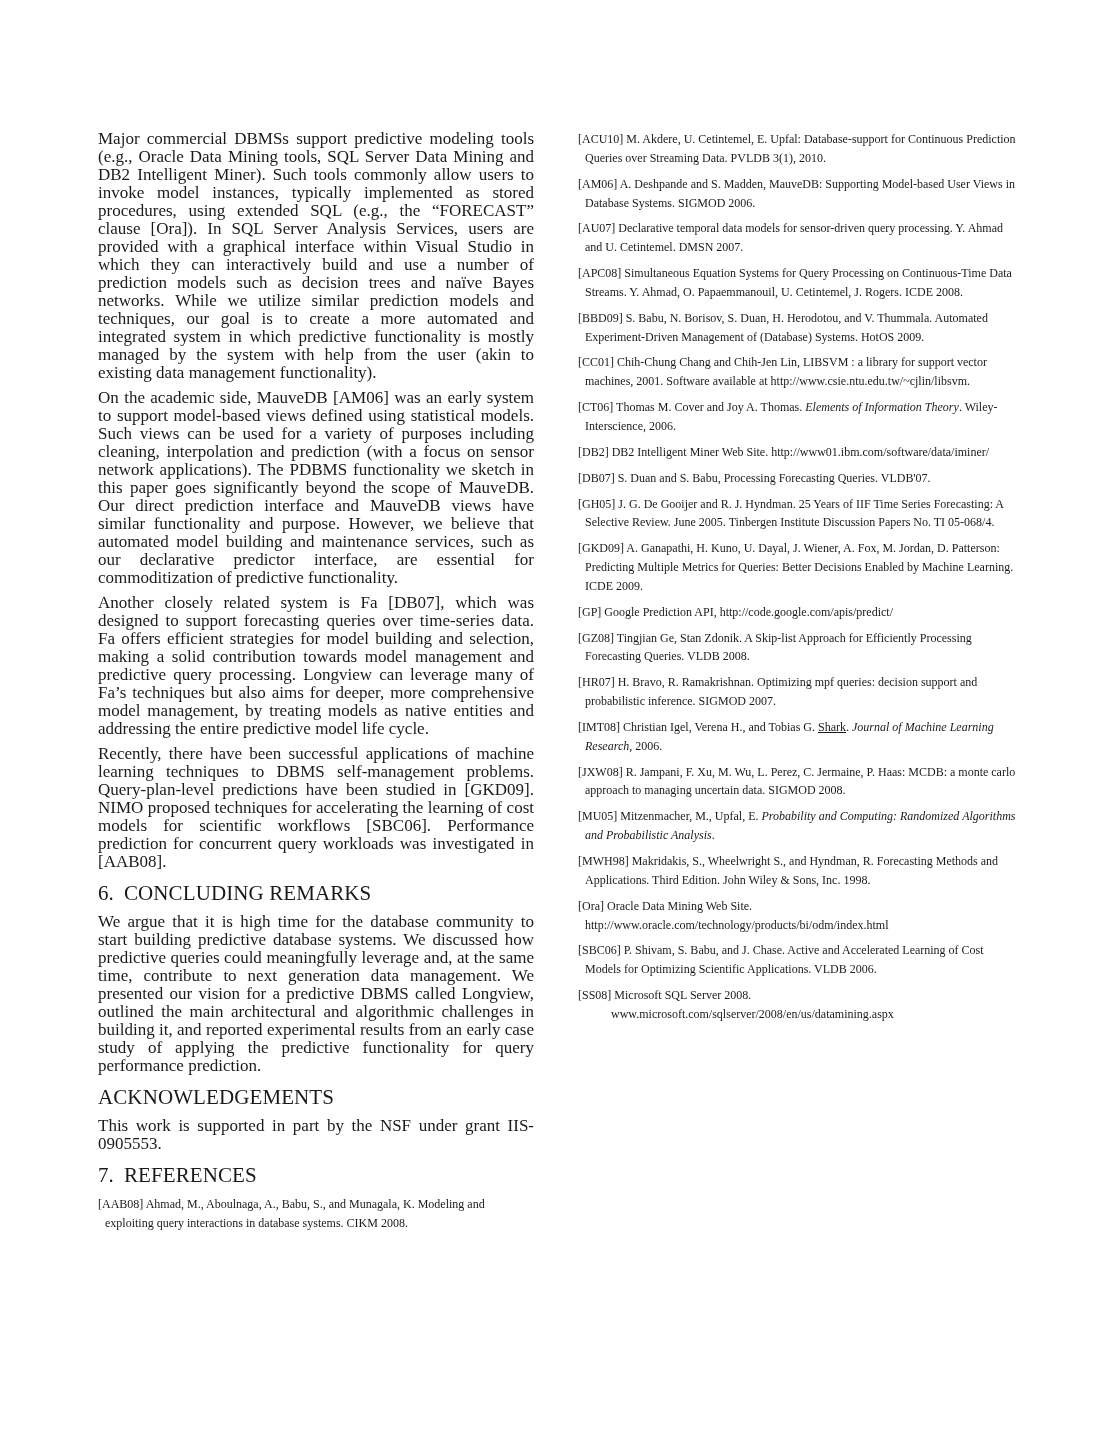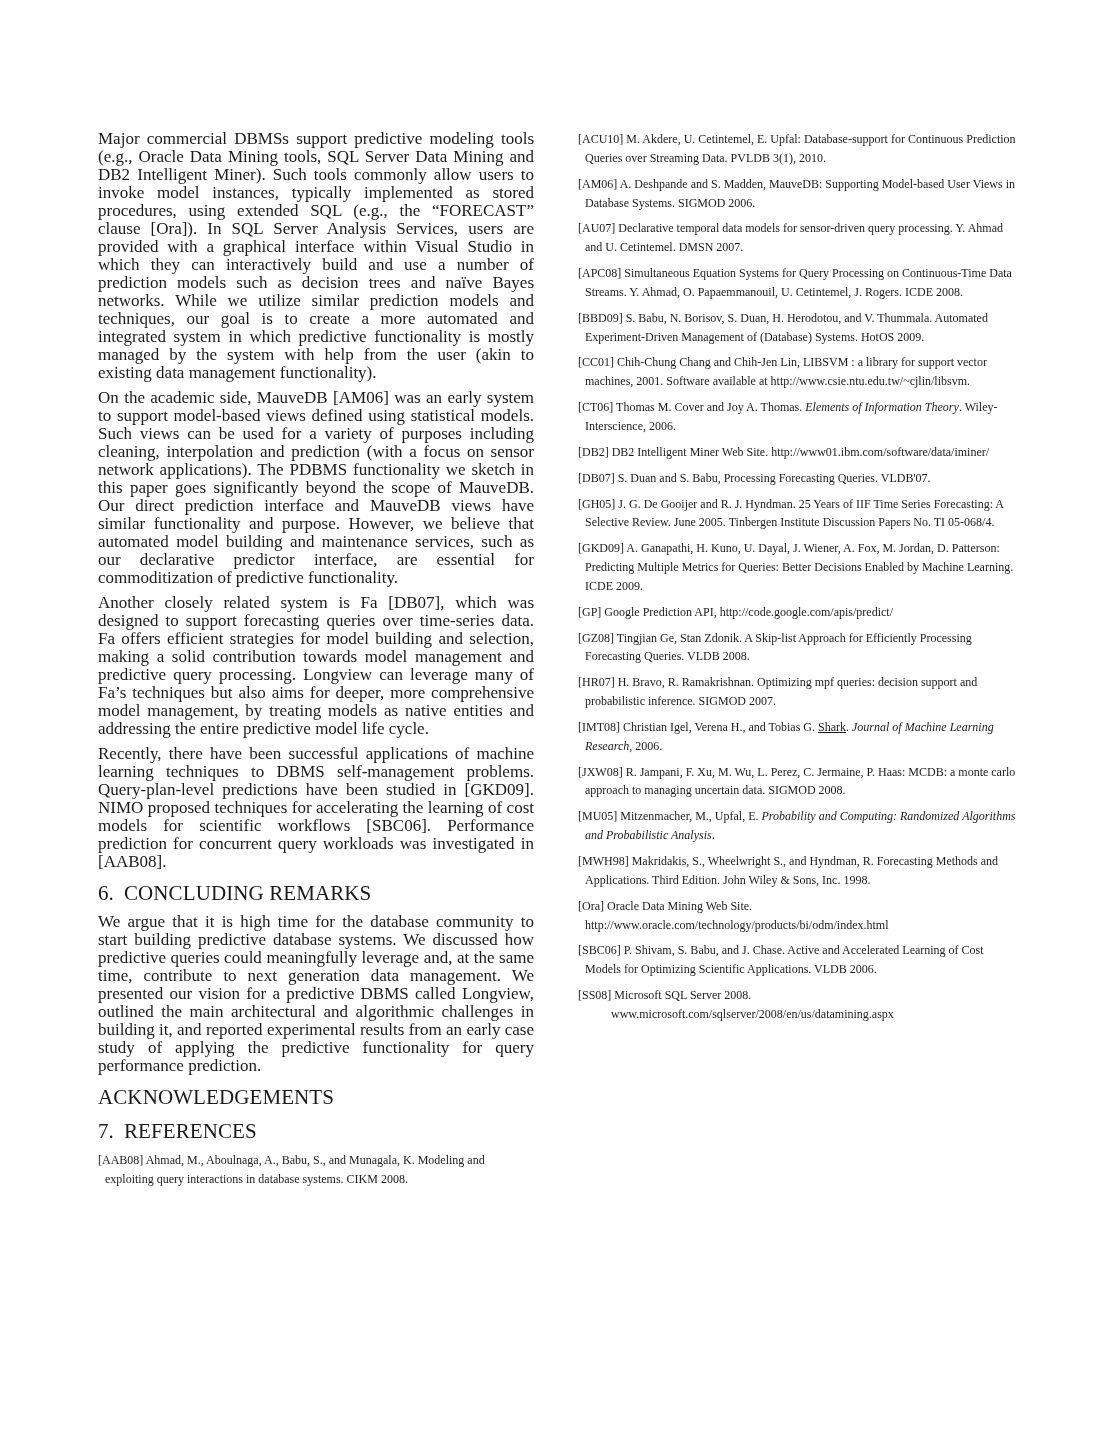--- a/index.html
+++ b/index.html
@@ -24,20 +24,21 @@
   <p class="para">On the academic side, MauveDB [AM06] was an early system to support model-based views defined using statistical models. Such views can be used for a variety of purposes including cleaning, interpolation and prediction (with a focus on sensor network applications). The PDBMS functionality we sketch in this paper goes significantly beyond the scope of MauveDB. Our direct prediction interface and MauveDB views have similar functionality and purpose. However, we believe that automated model building and maintenance services, such as our declarative predictor interface, are essential for commoditization of predictive functionality.</p>
   <p class="para">Another closely related system is Fa [DB07], which was designed to support forecasting queries over time-series data. Fa offers efficient strategies for model building and selection, making a solid contribution towards model management and predictive query processing. Longview can leverage many of Fa’s techniques but also aims for deeper, more comprehensive model management, by treating models as native entities and addressing the entire predictive model life cycle.</p>
   <p class="para">Recently, there have been successful applications of machine learning techniques to DBMS self-management problems. Query-plan-level predictions have been studied in [GKD09]. NIMO proposed techniques for accelerating the learning of cost models for scientific workflows [SBC06]. Performance prediction for concurrent query workloads was investigated in [AAB08].</p>
 
   <h2 class="heading">
     <span class="num">6.</span><span>CONCLUDING REMARKS</span>
   </h2>
   <p class="para">We argue that it is high time for the database community to start building predictive database systems. We discussed how predictive queries could meaningfully leverage and, at the same time, contribute to next generation data management. We presented our vision for a predictive DBMS called Longview, outlined the main architectural and algorithmic challenges in building it, and reported experimental results from an early case study of applying the predictive functionality for query performance prediction.</p>
 
   <h2 class="heading">ACKNOWLEDGEMENTS</h2>
+  <p class="para">This work is supported in part by the NSF under grant IIS-0905553.</p>
 
   <h2 class="heading">
     <span class="num">7.</span><span>REFERENCES</span>
   </h2>
   <p class="ref"><span>[AAB08]</span><span> Ahmad, M., Aboulnaga, A., Babu, S., and Munagala, K. Modeling and exploiting query interactions in database systems. CIKM  2008.</span></p>
 </div>
 
 <div class="col col-right" id="ref-list">
     <p class="ref"><span>[ACU10]</span><span> M. Akdere, U. Cetintemel, E. Upfal: Database-support for Continuous Prediction Queries over Streaming Data. PVLDB 3(1), 2010.</span></p>
     <p class="ref"><span>[AM06]</span><span> A. Deshpande and S. Madden, MauveDB: Supporting Model-based User Views in Database Systems.  SIGMOD 2006.</span></p>

